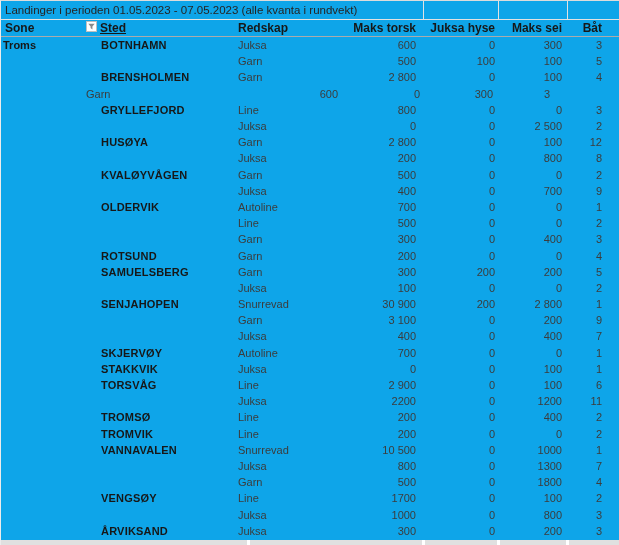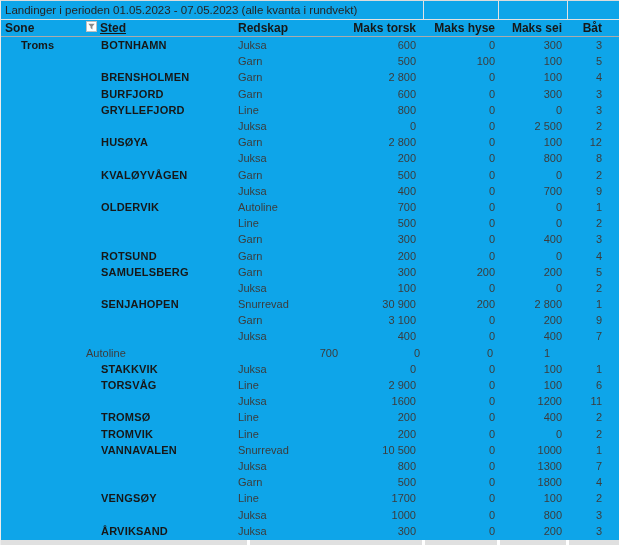--- a/index.html
+++ b/index.html
@@ -29,21 +29,21 @@
   .h-redskap{padding-left:2px;}
   .num{text-align:right;white-space:nowrap;}
   .pr-torsk{padding-right:8px;}
   .pr-hyse{padding-right:4px;}
   .pr-sei{padding-right:6px;}
   .pr-bat{padding-right:18px;}
   .filter-box{width:11px;height:11px;flex:0 0 auto;display:block;}
   
   .row{height:16.2px;font-size:11px;color:#3c3c3c;}
   .cell{overflow:hidden;white-space:nowrap;}
-  .c-sone{padding-left:20px;font-weight:bold;color:#171717;}
+  .c-sone{padding-left:2px;font-weight:bold;color:#171717;}
   .c-sted{padding-left:17px;font-weight:bold;color:#171717;letter-spacing:.2px;}
   .c-redskap{padding-left:2px;}
   
   .total-strip{position:absolute;left:0;bottom:0;width:619px;height:5px;background:#e0e0e0;}
   .strip-gap{position:absolute;top:0;height:5px;width:3px;background:#ffffff;}
   .g1{left:246px}.g2{left:421px}.g3{left:496px}.g4{left:565px}
 </style>
 </head>
 <body>
 
@@ -60,21 +60,21 @@
     <div class="h-sone">Sone</div>
     <div class="h-sted">
       <svg class="filter-box" viewBox="0 0 11 11" width="11" height="11">
         <rect x="0.5" y="0.5" width="10" height="10" fill="#ffffff" stroke="#bfbfbf"></rect>
         <path d="M2.3 2.8h6.4L6.4 5.4v3L4.6 7V5.4Z" fill="#8a8a8a"></path>
       </svg>
       <span>Sted</span>
     </div>
     <div class="h-redskap">Redskap</div>
     <div class="num pr-torsk">Maks torsk</div>
-    <div class="num pr-hyse">Maks hyse</div>
+    <div class="num pr-hyse">Juksa hyse</div>
     <div class="num pr-sei">Maks sei</div>
     <div class="num pr-bat">Båt</div>
   </div>
 
   <div>
     <div class="grid7 row">
       <div class="cell c-sone">Troms</div>
       <div class="cell c-sted">BOTNHAMN</div>
       <div class="cell c-redskap">Juksa</div>
       <div class="cell num pr-torsk">600</div>
@@ -98,21 +98,20 @@
       <div class="cell c-sted">BRENSHOLMEN</div>
       <div class="cell c-redskap">Garn</div>
       <div class="cell num pr-torsk">2 800</div>
       <div class="cell num pr-hyse">0</div>
       <div class="cell num pr-sei">100</div>
       <div class="cell num pr-bat">4</div>
     </div>
 
     <div class="grid7 row">
       <div class="cell c-sone"></div>
-      <div class="cell c-sted">BURFJORD</div>
       <div class="cell c-redskap">Garn</div>
       <div class="cell num pr-torsk">600</div>
       <div class="cell num pr-hyse">0</div>
       <div class="cell num pr-sei">300</div>
       <div class="cell num pr-bat">3</div>
     </div>
 
     <div class="grid7 row">
       <div class="cell c-sone"></div>
       <div class="cell c-sted">GRYLLEFJORD</div>
@@ -258,20 +257,21 @@
       <div class="cell c-sted"></div>
       <div class="cell c-redskap">Juksa</div>
       <div class="cell num pr-torsk">400</div>
       <div class="cell num pr-hyse">0</div>
       <div class="cell num pr-sei">400</div>
       <div class="cell num pr-bat">7</div>
     </div>
 
     <div class="grid7 row">
       <div class="cell c-sone"></div>
+      <div class="cell c-sted">SKJERVØY</div>
       <div class="cell c-redskap">Autoline</div>
       <div class="cell num pr-torsk">700</div>
       <div class="cell num pr-hyse">0</div>
       <div class="cell num pr-sei">0</div>
       <div class="cell num pr-bat">1</div>
     </div>
 
     <div class="grid7 row">
       <div class="cell c-sone"></div>
       <div class="cell c-sted">STAKKVIK</div>
@@ -289,21 +289,21 @@
       <div class="cell num pr-torsk">2 900</div>
       <div class="cell num pr-hyse">0</div>
       <div class="cell num pr-sei">100</div>
       <div class="cell num pr-bat">6</div>
     </div>
 
     <div class="grid7 row">
       <div class="cell c-sone"></div>
       <div class="cell c-sted"></div>
       <div class="cell c-redskap">Juksa</div>
-      <div class="cell num pr-torsk">1600</div>
+      <div class="cell num pr-torsk">2200</div>
       <div class="cell num pr-hyse">0</div>
       <div class="cell num pr-sei">1200</div>
       <div class="cell num pr-bat">11</div>
     </div>
 
     <div class="grid7 row">
       <div class="cell c-sone"></div>
       <div class="cell c-sted">TROMSØ</div>
       <div class="cell c-redskap">Line</div>
       <div class="cell num pr-torsk">200</div>

